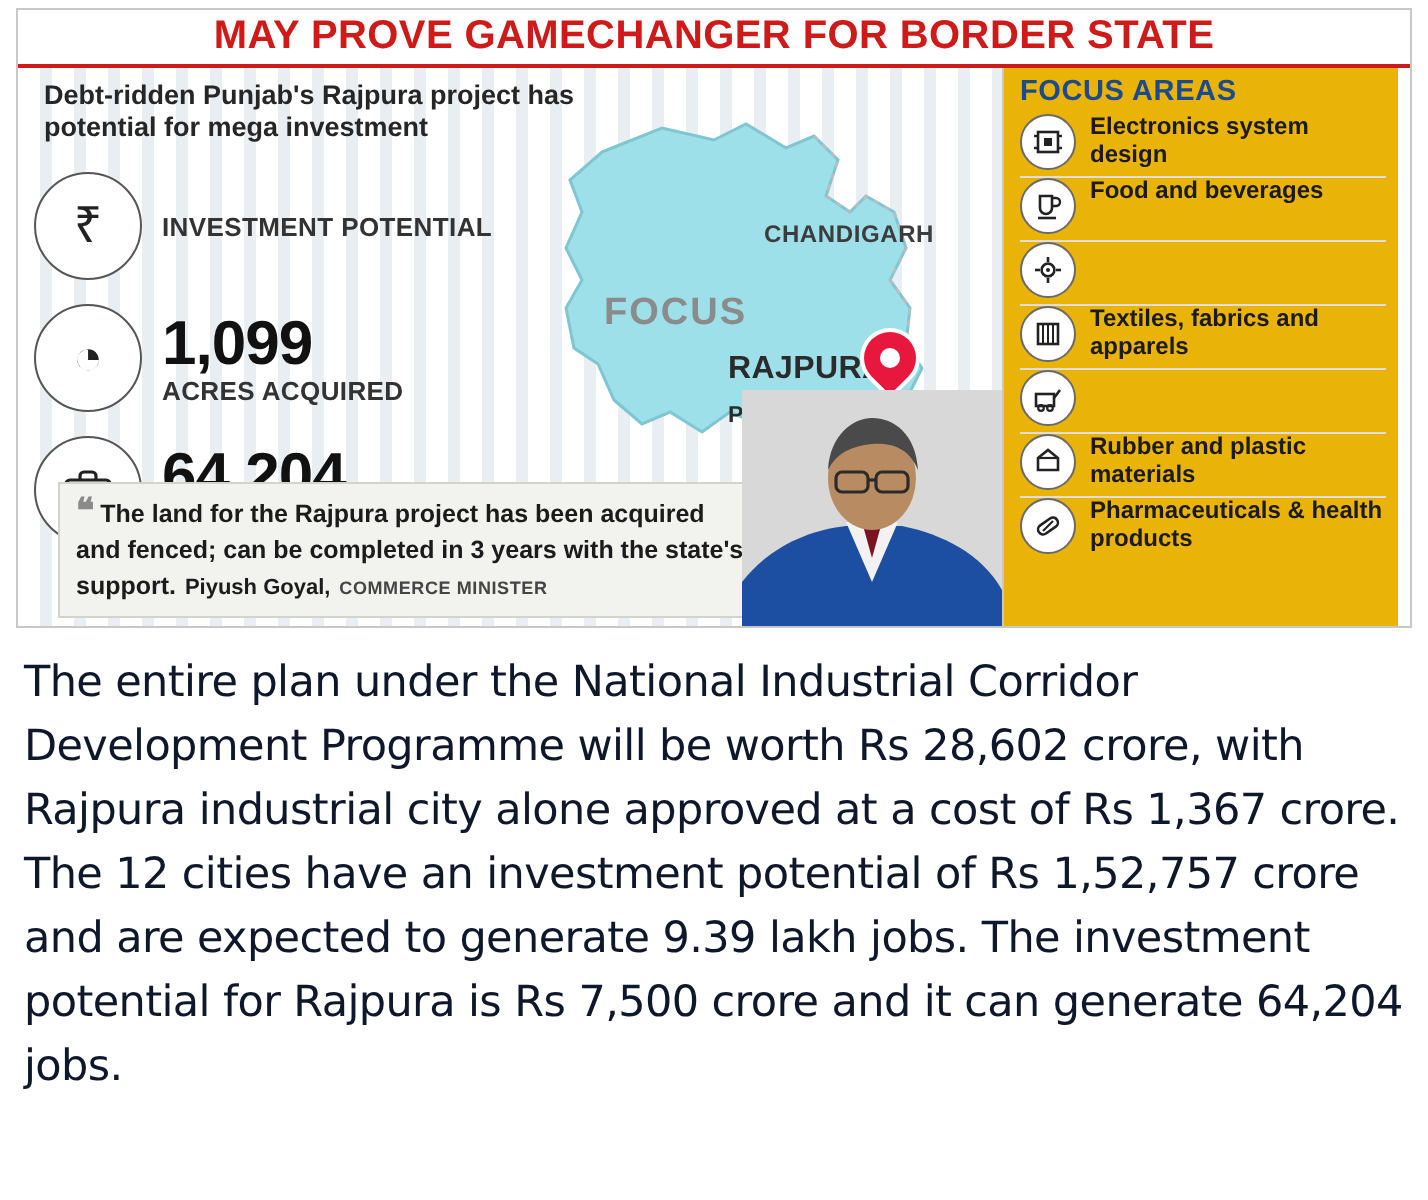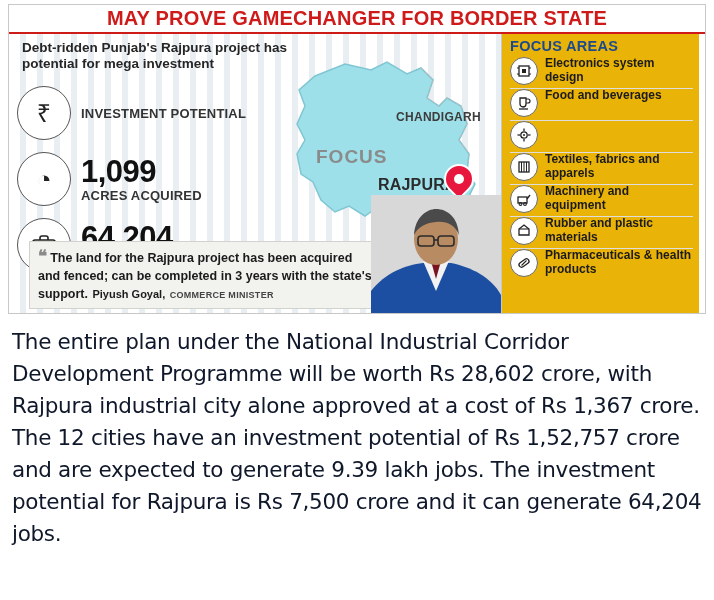--- a/index.html
+++ b/index.html
@@ -149,21 +149,21 @@
   .quote-role {
     font-size: 9px;
     font-weight: bold;
     color: #444;
     letter-spacing: 0.3px;
   }
 
   
   .map-wrap {
     position: absolute;
-    left: 252px;
+    left: 238px;
     top: 20px;
     width: 238px;
     height: 210px;
   }
   .map-label {
     position: absolute;
     font-weight: bold;
     color: #3c3c3c;
   }
   .lbl-chandigarh { left: 135px; top: 56px; font-size: 12px; letter-spacing: 0.3px; }
@@ -410,21 +410,20 @@
 
           <div class="focus-item">
             <div class="focus-ico">
               <svg width="16" height="16" viewBox="0 0 16 16">
                 <rect x="2" y="6" width="9" height="6" fill="none" stroke="#222" stroke-width="1.3"></rect>
                 <circle cx="4.5" cy="13" r="1.4" fill="none" stroke="#222" stroke-width="1.1"></circle>
                 <circle cx="9" cy="13" r="1.4" fill="none" stroke="#222" stroke-width="1.1"></circle>
                 <path d="M11 8 L14 4" stroke="#222" stroke-width="1.3"></path>
               </svg>
             </div>
-            <div class="focus-lbl">Machinery and equipment</div>
           </div>
 
           <div class="focus-item">
             <div class="focus-ico">
               <svg width="16" height="16" viewBox="0 0 16 16">
                 <path d="M3 6 L8 2 L13 6 L13 12 L3 12 Z" fill="none" stroke="#222" stroke-width="1.3"></path>
                 <line x1="3" y1="6" x2="13" y2="6" stroke="#222" stroke-width="1.1"></line>
               </svg>
             </div>
             <div class="focus-lbl">Rubber and plastic materials</div>

